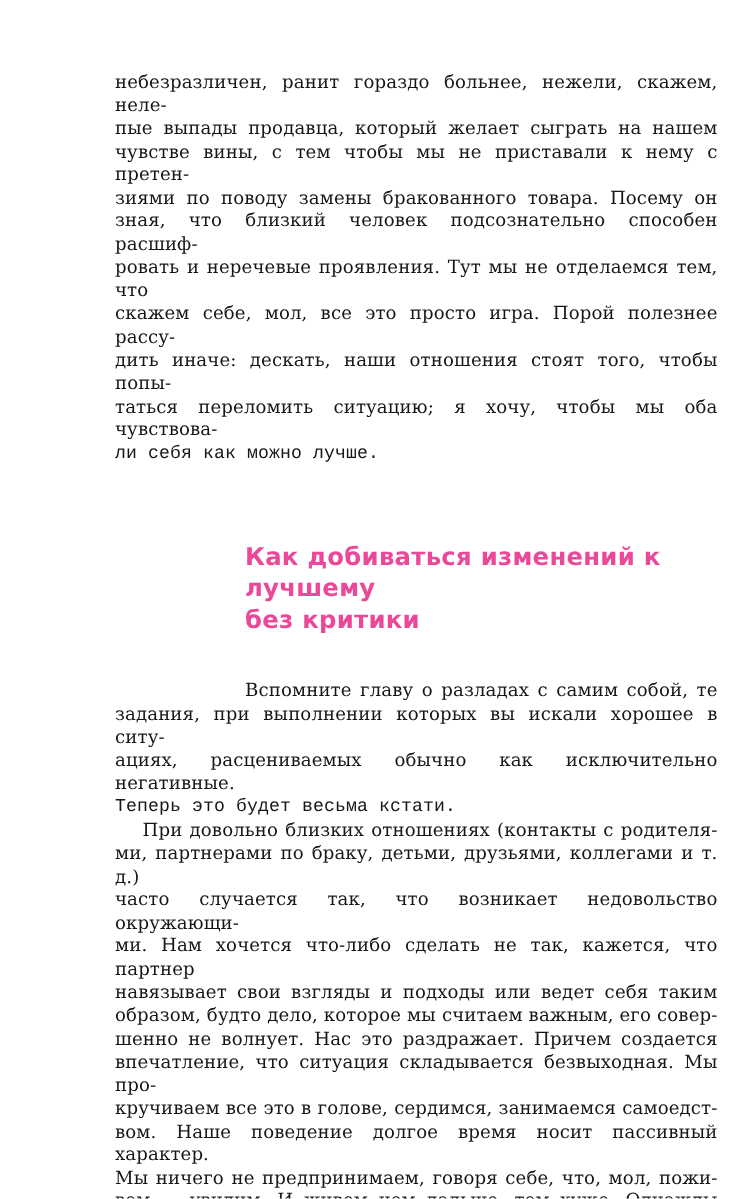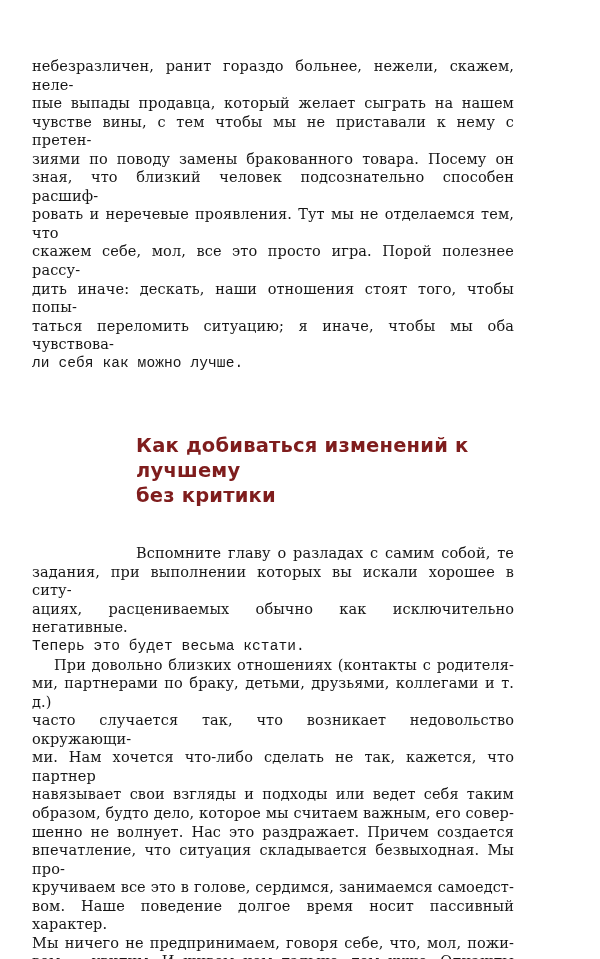--- a/index.html
+++ b/index.html
@@ -7,21 +7,21 @@
     padding: 0;
     background: #ffffff;
   }
   .page {
     position: relative;
     width: 600px;
     height: 959px;
     background: #ffffff;
     overflow: hidden;
     box-sizing: border-box;
-    padding: 57px 60px 0 32px;
+    padding: 57px 60px 0 92px;
     color: #161616;
     font-family: "DejaVu Serif", "Liberation Serif", serif;
   }
   .text-block {
     width: 482px;
   }
   .paragraph {
     margin: 0;
   }
   .line {
@@ -42,42 +42,42 @@
   .line.indent-deep {
     padding-left: 104px;
   }
   .heading {
     margin: 61px 0 0 104px;
     font-family: "DejaVu Sans", "Liberation Sans", sans-serif;
     font-weight: bold;
     font-size: 19.5px;
     line-height: 25px;
     letter-spacing: 0.2px;
-    color: #7f1d1d;
+    color: #ec4899;
   }
   .para-after-heading {
     margin-top: 36px;
   }
 </style>
 </head>
 <body>
 
 <div class="page">
   <div class="text-block">
 
     <div class="paragraph">
       <div class="line">небезразличен, ранит гораздо больнее, нежели, скажем, неле-</div>
       <div class="line">пые выпады продавца, который желает сыграть на нашем</div>
       <div class="line">чувстве вины, с тем чтобы мы не приставали к нему с претен-</div>
       <div class="line">зиями по поводу замены бракованного товара. Посему он</div>
       <div class="line">зная, что близкий человек подсознательно способен расшиф-</div>
       <div class="line">ровать и неречевые проявления. Тут мы не отделаемся тем, что</div>
       <div class="line">скажем себе, мол, все это просто игра. Порой полезнее рассу-</div>
       <div class="line">дить иначе: дескать, наши отношения стоят того, чтобы попы-</div>
-      <div class="line">таться переломить ситуацию; я иначе, чтобы мы оба чувствова-</div>
+      <div class="line">таться переломить ситуацию; я хочу, чтобы мы оба чувствова-</div>
       <div class="line last">ли себя как можно лучше.</div>
     </div>
 
     <h2 class="heading">
       <div>Как добиваться изменений к лучшему</div>
       <div>без критики</div>
     </h2>
 
     <div class="paragraph para-after-heading">
       <div class="line indent-deep">Вспомните главу о разладах с самим собой, те</div>

